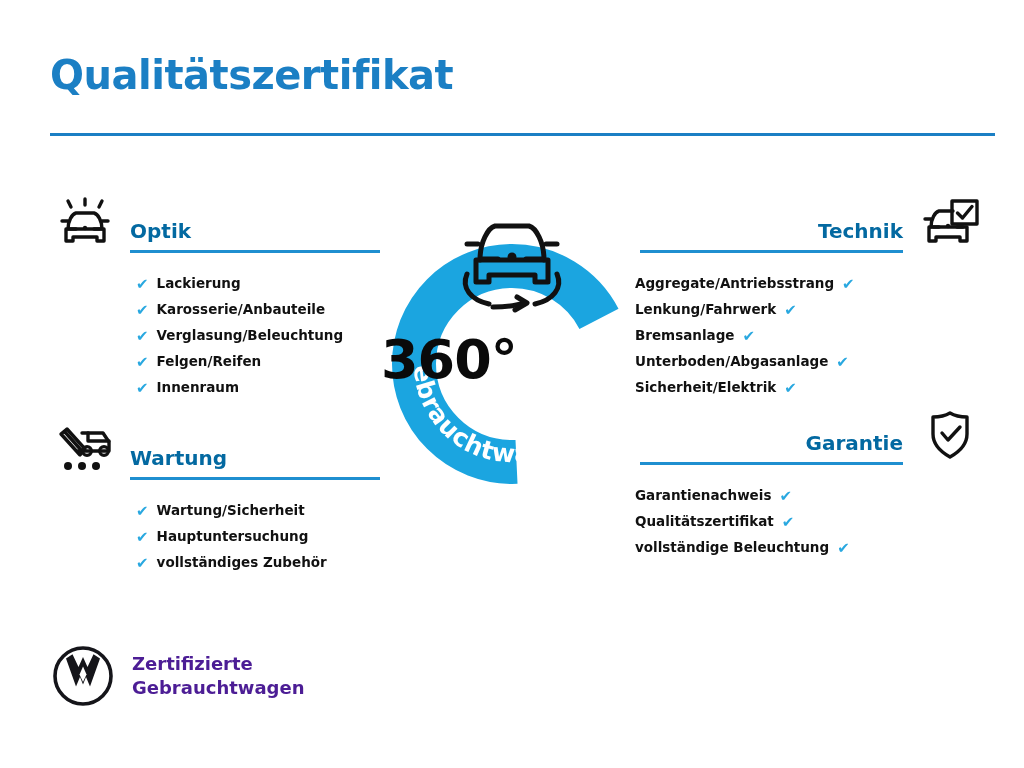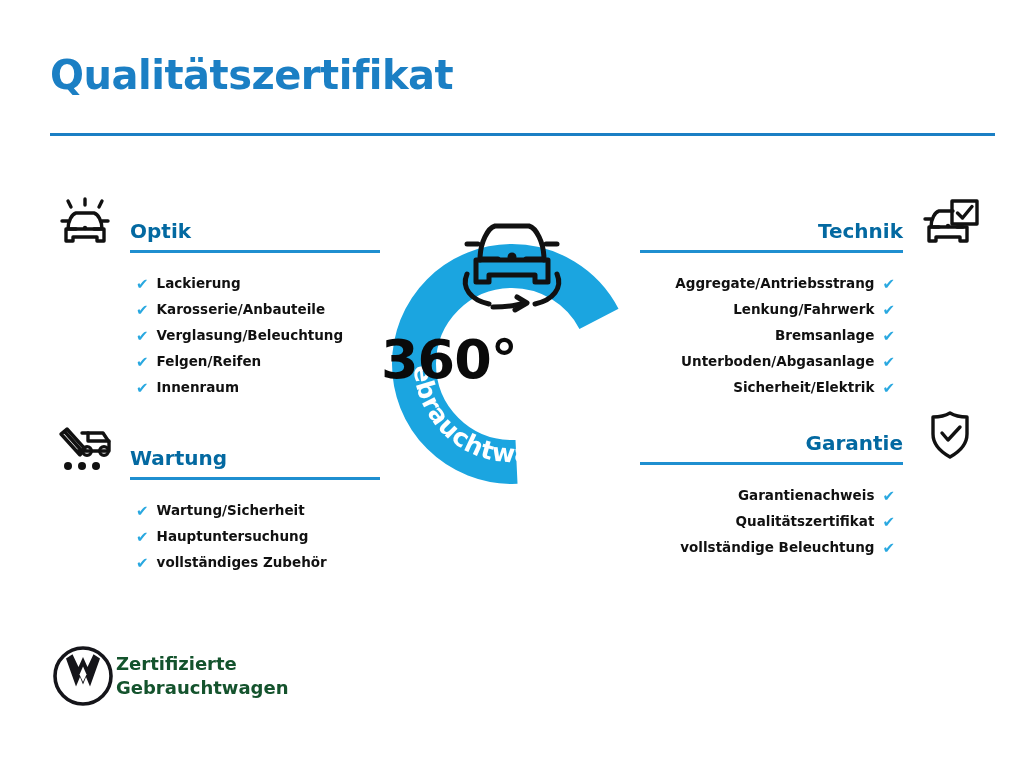--- a/index.html
+++ b/index.html
@@ -61,21 +61,21 @@
 
   
   .check-list { list-style: none; margin-top: 6px; }
   .check-list li {
     display: flex; align-items: center;
     font-size: 13.5px; font-weight: bold; color: #111;
     line-height: 1.0; padding: 5.5px 0;
     white-space: nowrap;
   }
   .list-left li  { padding-left: 96px; justify-content: flex-start; }
-  .list-right li { padding-right: 100px; justify-content: flex-end; }
+  .list-right li { padding-right: 100px; }
 
   .tick {
     color: #29a8e0; font-size: 15px; font-weight: bold;
     line-height: 1; display: inline-block;
   }
   .list-left .tick  { margin-right: 8px; }
   .list-right .tick { margin-left: 8px; }
 
   
   .badge {
@@ -88,22 +88,22 @@
     text-align: left;
     font-size: 54px; font-weight: bold; color: #0a0a0a;
     letter-spacing: -1px;
   }
 
   
   .footer { position: absolute; left: 52px; top: 645px; display: flex; align-items: center; }
   .vw-mark { width: 62px; height: 62px; flex: 0 0 62px; }
   .vw-mark svg { width: 100%; height: 100%; display: block; }
   .footer-text {
-    margin-left: 2px;
-    font-size: 18px; font-weight: bold; color: #14532d;
+    margin-left: 18px;
+    font-size: 18px; font-weight: bold; color: #4c1d95;
     line-height: 1.35;
   }
 </style>
 </head>
 <body>
 
 <div class="page">
 
   <div class="page-title">Qualitätszertifikat</div>
   <div class="header-rule"></div>

